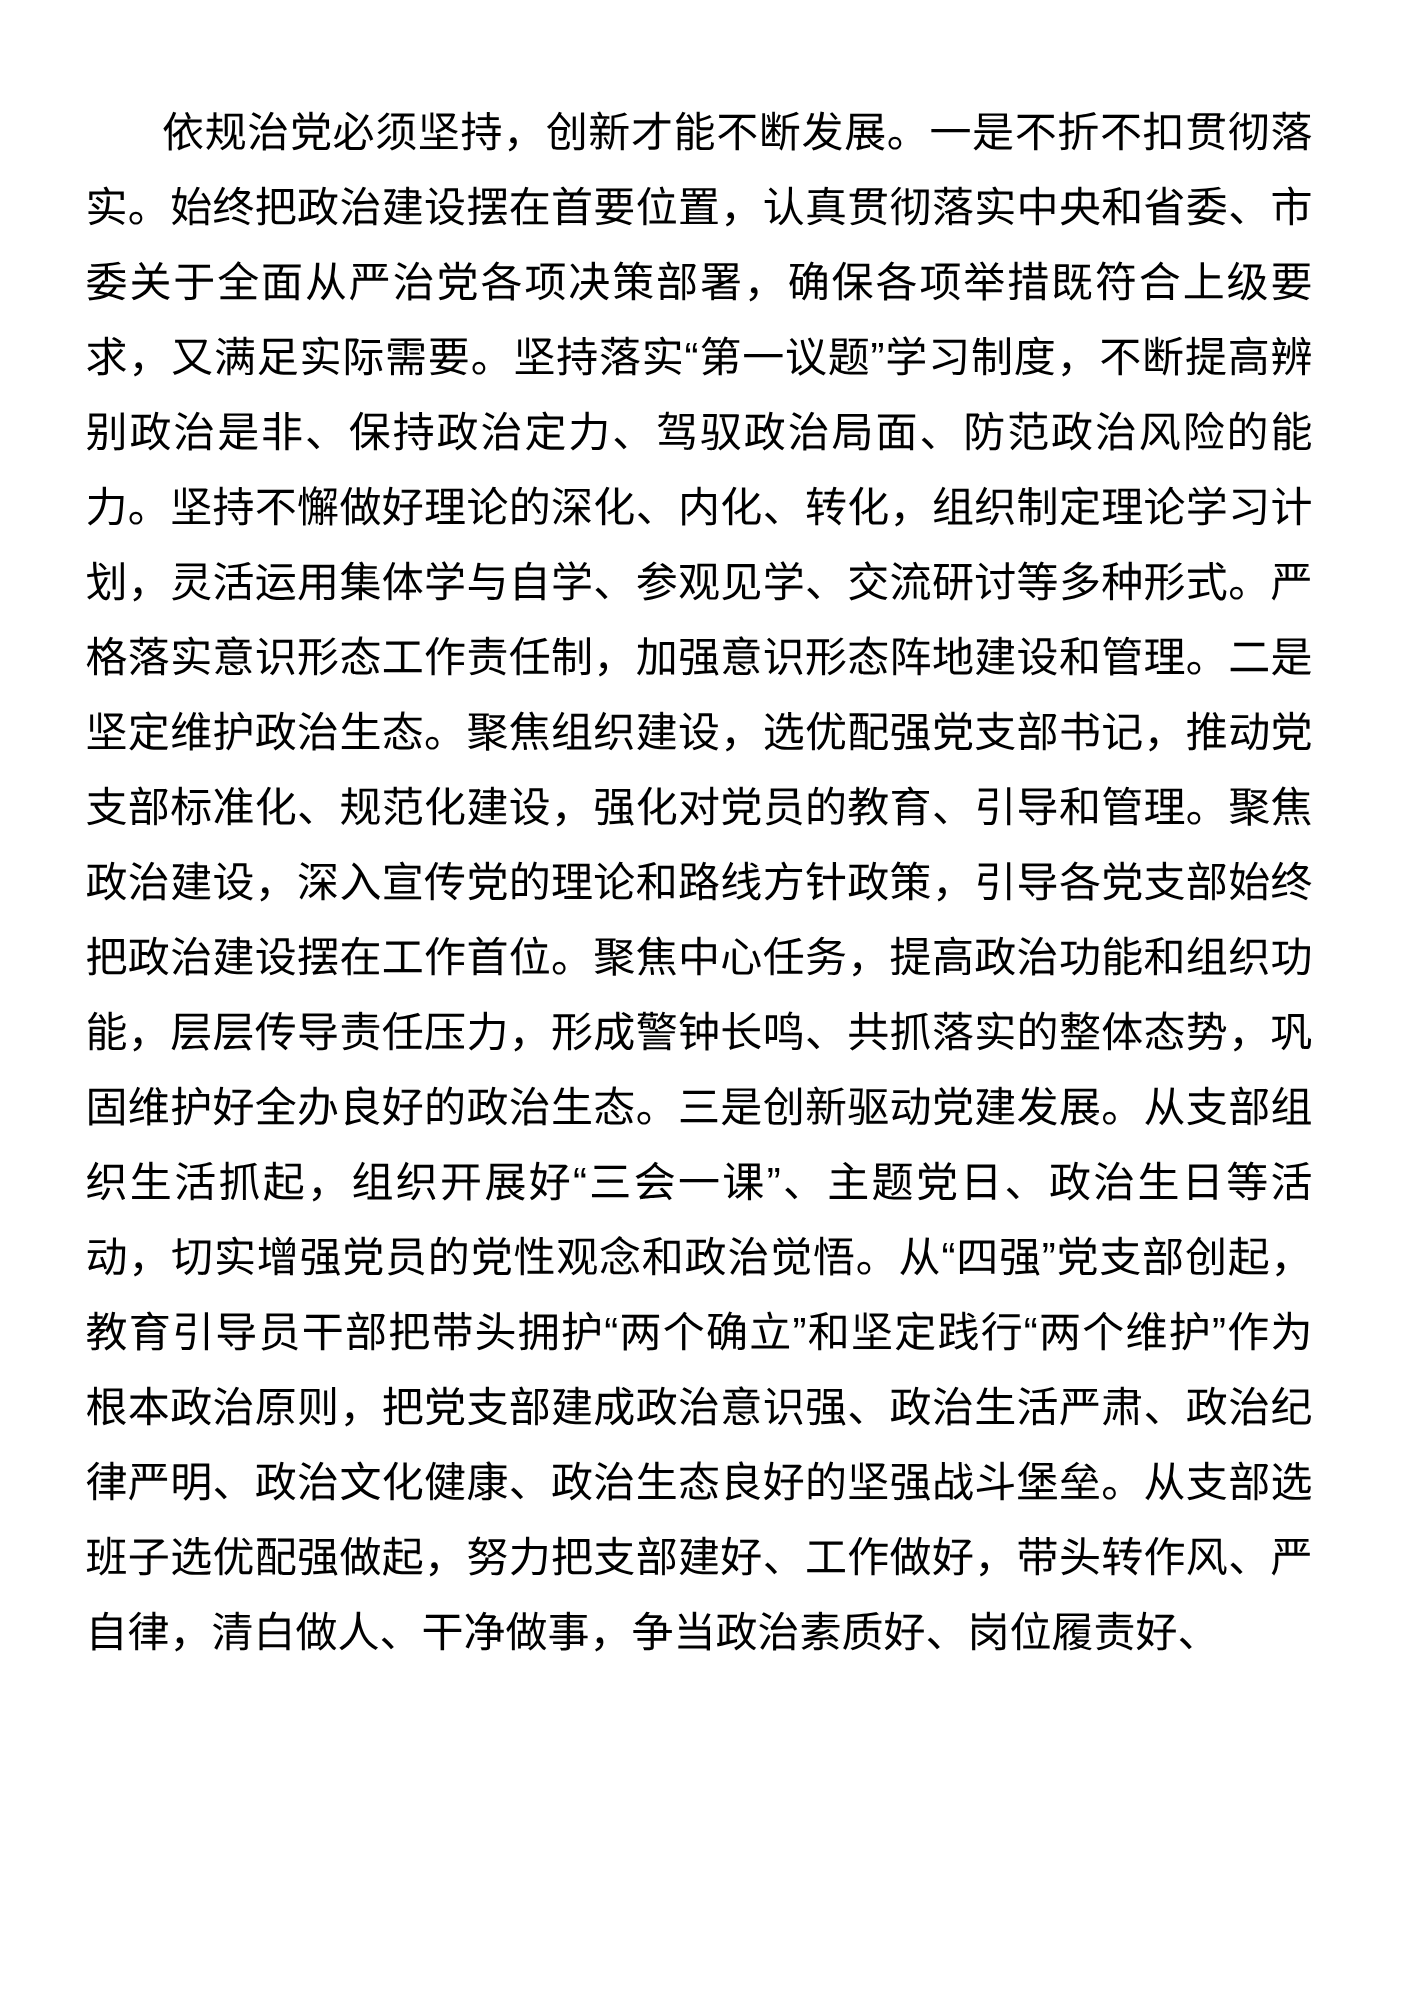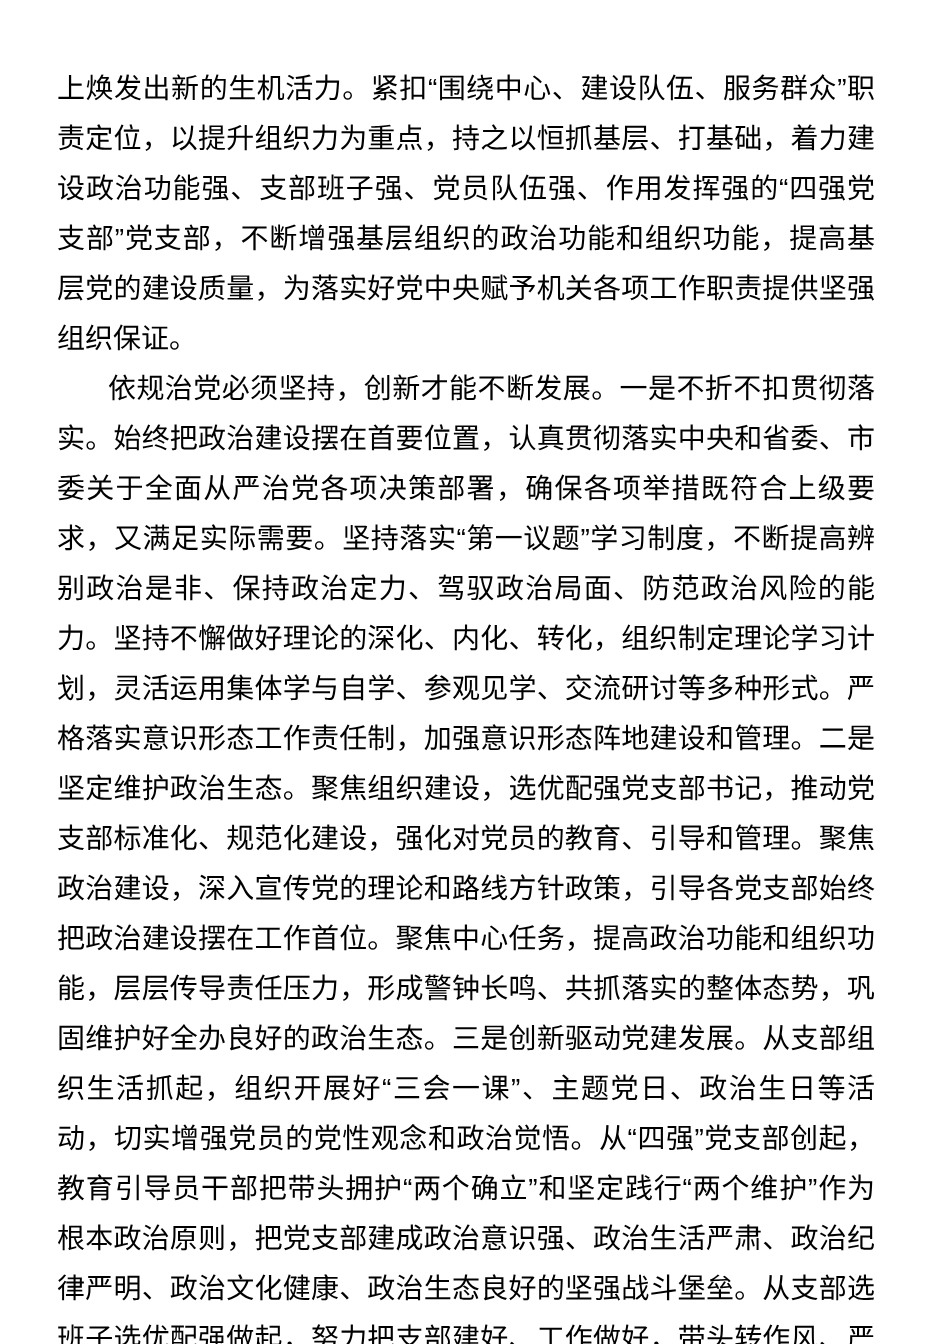--- a/index.html
+++ b/index.html
@@ -38,16 +38,15 @@
   }
   .text-block p.indented {
     text-indent: 51px;
   }
 </style>
 </head>
 <body>
 
 <div class="page">
   <div class="text-block">
-    <p>上焕发出新的生机活力。紧扣“围绕中心、建设队伍、服务群众”职责定位，以提升组织力为重点，持之以恒抓基层、打基础，着力建设政治功能强、支部班子强、党员队伍强、作用发挥强的“四强党支部”党支部，不断增强基层组织的政治功能和组织功能，提高基层党的建设质量，为落实好党中央赋予机关各项工作职责提供坚强组织保证。</p>
     <p class="indented">依规治党必须坚持，创新才能不断发展。一是不折不扣贯彻落实。始终把政治建设摆在首要位置，认真贯彻落实中央和省委、市委关于全面从严治党各项决策部署，确保各项举措既符合上级要求，又满足实际需要。坚持落实“第一议题”学习制度，不断提高辨别政治是非、保持政治定力、驾驭政治局面、防范政治风险的能力。坚持不懈做好理论的深化、内化、转化，组织制定理论学习计划，灵活运用集体学与自学、参观见学、交流研讨等多种形式。严格落实意识形态工作责任制，加强意识形态阵地建设和管理。二是坚定维护政治生态。聚焦组织建设，选优配强党支部书记，推动党支部标准化、规范化建设，强化对党员的教育、引导和管理。聚焦政治建设，深入宣传党的理论和路线方针政策，引导各党支部始终把政治建设摆在工作首位。聚焦中心任务，提高政治功能和组织功能，层层传导责任压力，形成警钟长鸣、共抓落实的整体态势，巩固维护好全办良好的政治生态。三是创新驱动党建发展。从支部组织生活抓起，组织开展好“三会一课”、主题党日、政治生日等活动，切实增强党员的党性观念和政治觉悟。从“四强”党支部创起，教育引导员干部把带头拥护“两个确立”和坚定践行“两个维护”作为根本政治原则，把党支部建成政治意识强、政治生活严肃、政治纪律严明、政治文化健康、政治生态良好的坚强战斗堡垒。从支部选班子选优配强做起，努力把支部建好、工作做好，带头转作风、严自律，清白做人、干净做事，争当政治素质好、岗位履责好、</p>
   </div>
 </div>
 
 </body></html>

